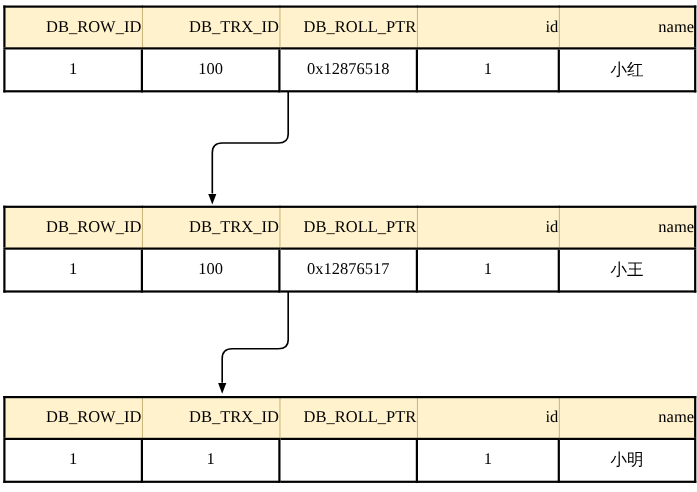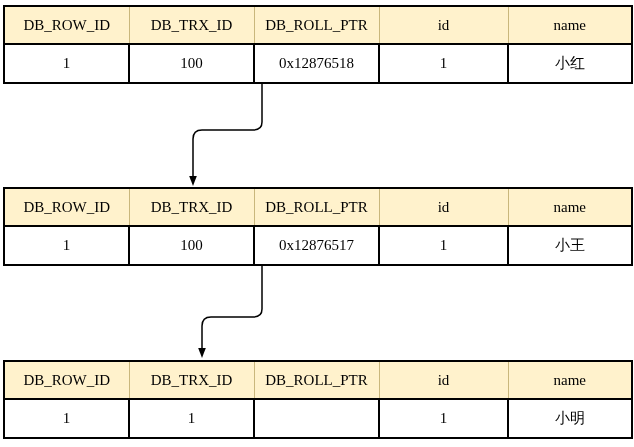--- a/index.html
+++ b/index.html
@@ -27,21 +27,21 @@
     border:2px solid var(--table-border);
   }
   .vtable th{
     background:var(--header-fill);
     border-left:1px solid var(--header-border);
     border-right:1px solid var(--header-border);
     border-bottom:2px solid var(--table-border);
     height:36px;
     font-weight:normal;
     font-size:15px;
-    text-align:center;
+    text-align:right;
     padding:0;
   }
   .vtable td{
     background:#fff;
     border:2px solid var(--table-border);
     height:37px;
     font-size:15px;
     text-align:center;
     padding:0;
   }

